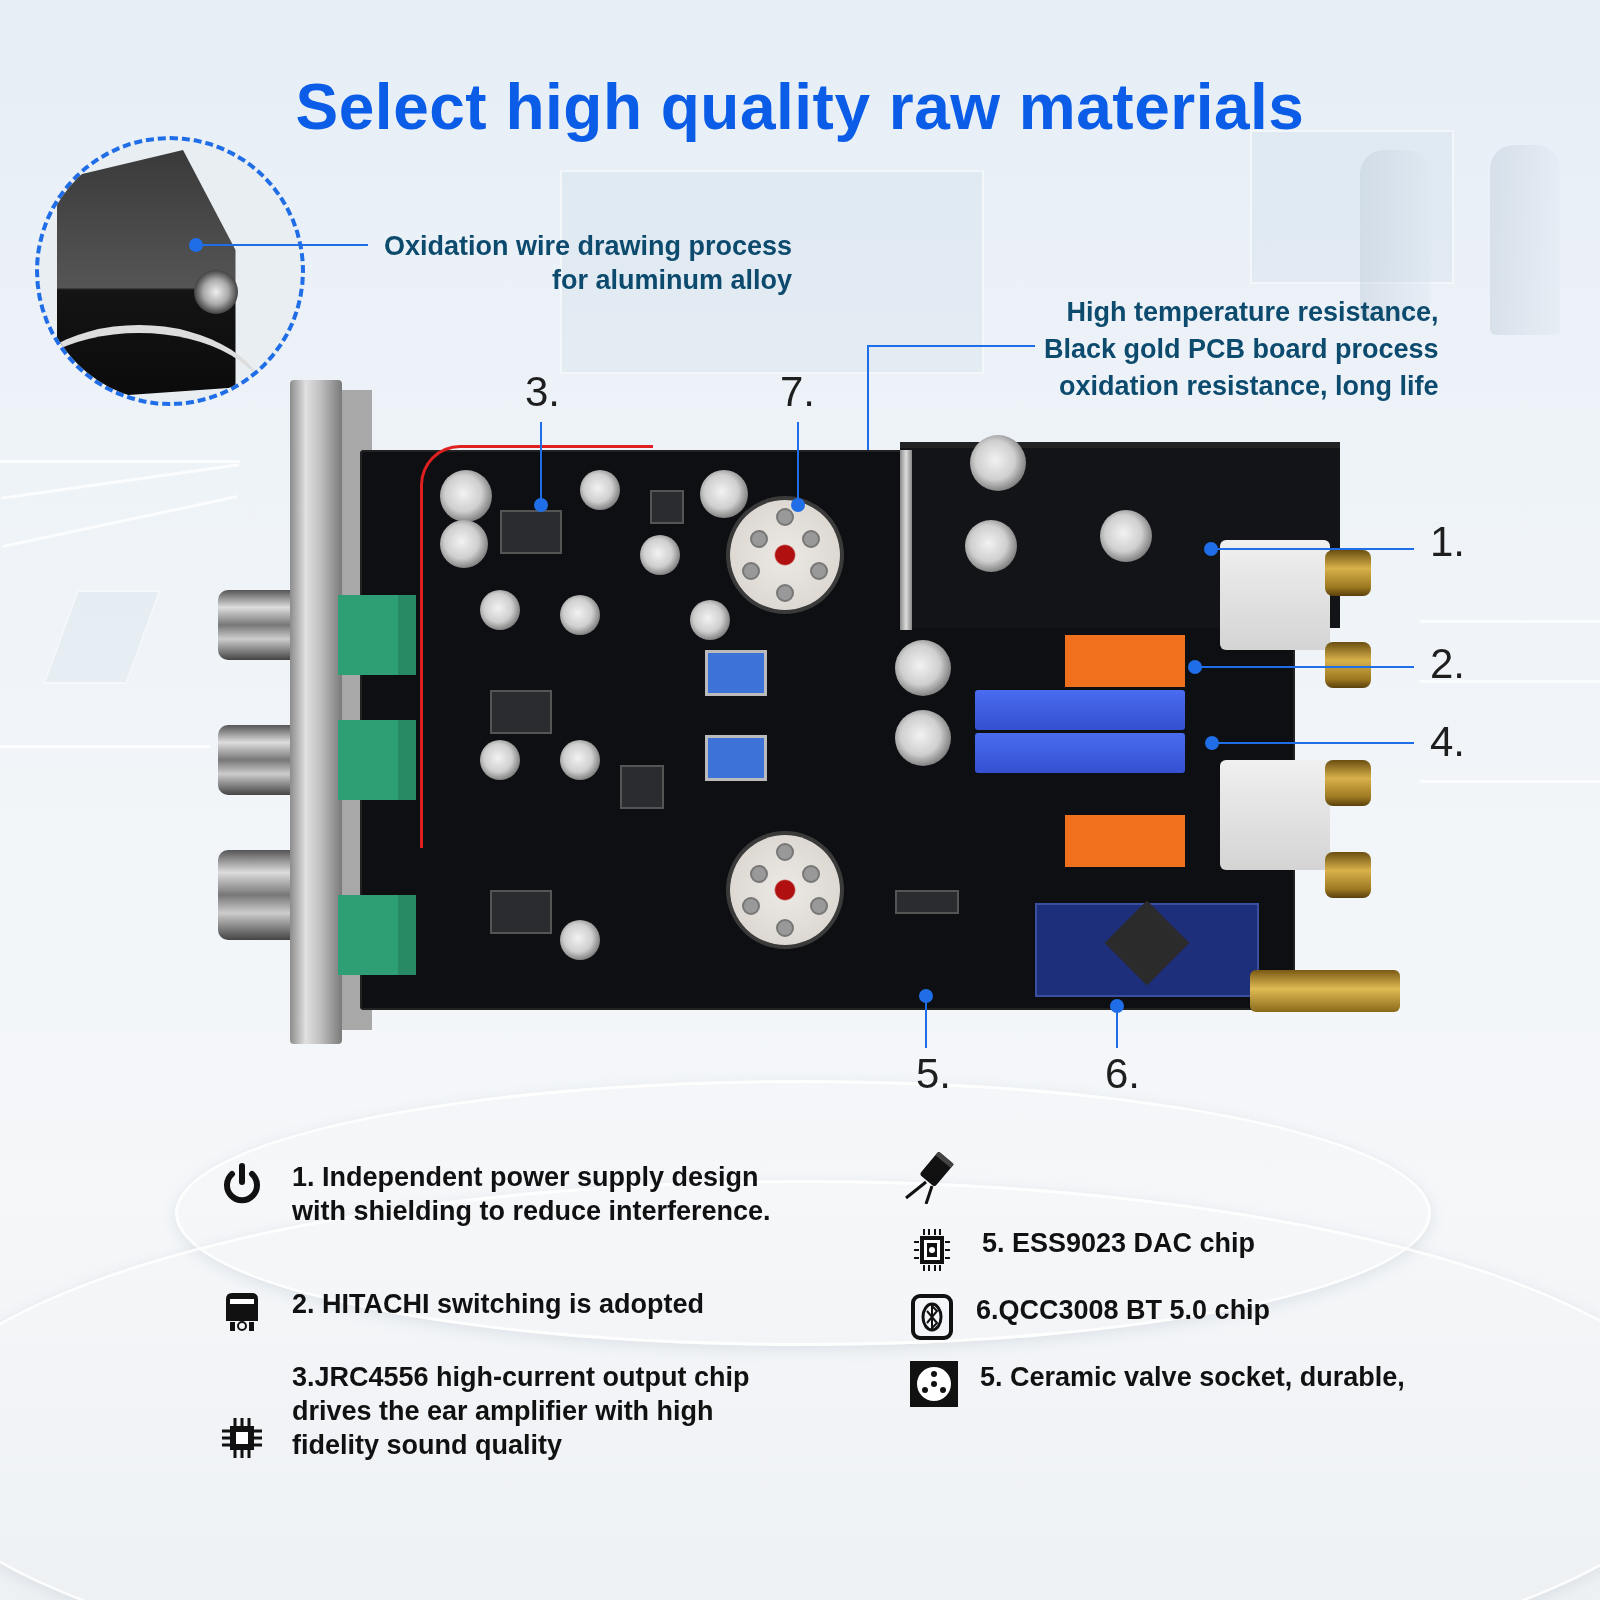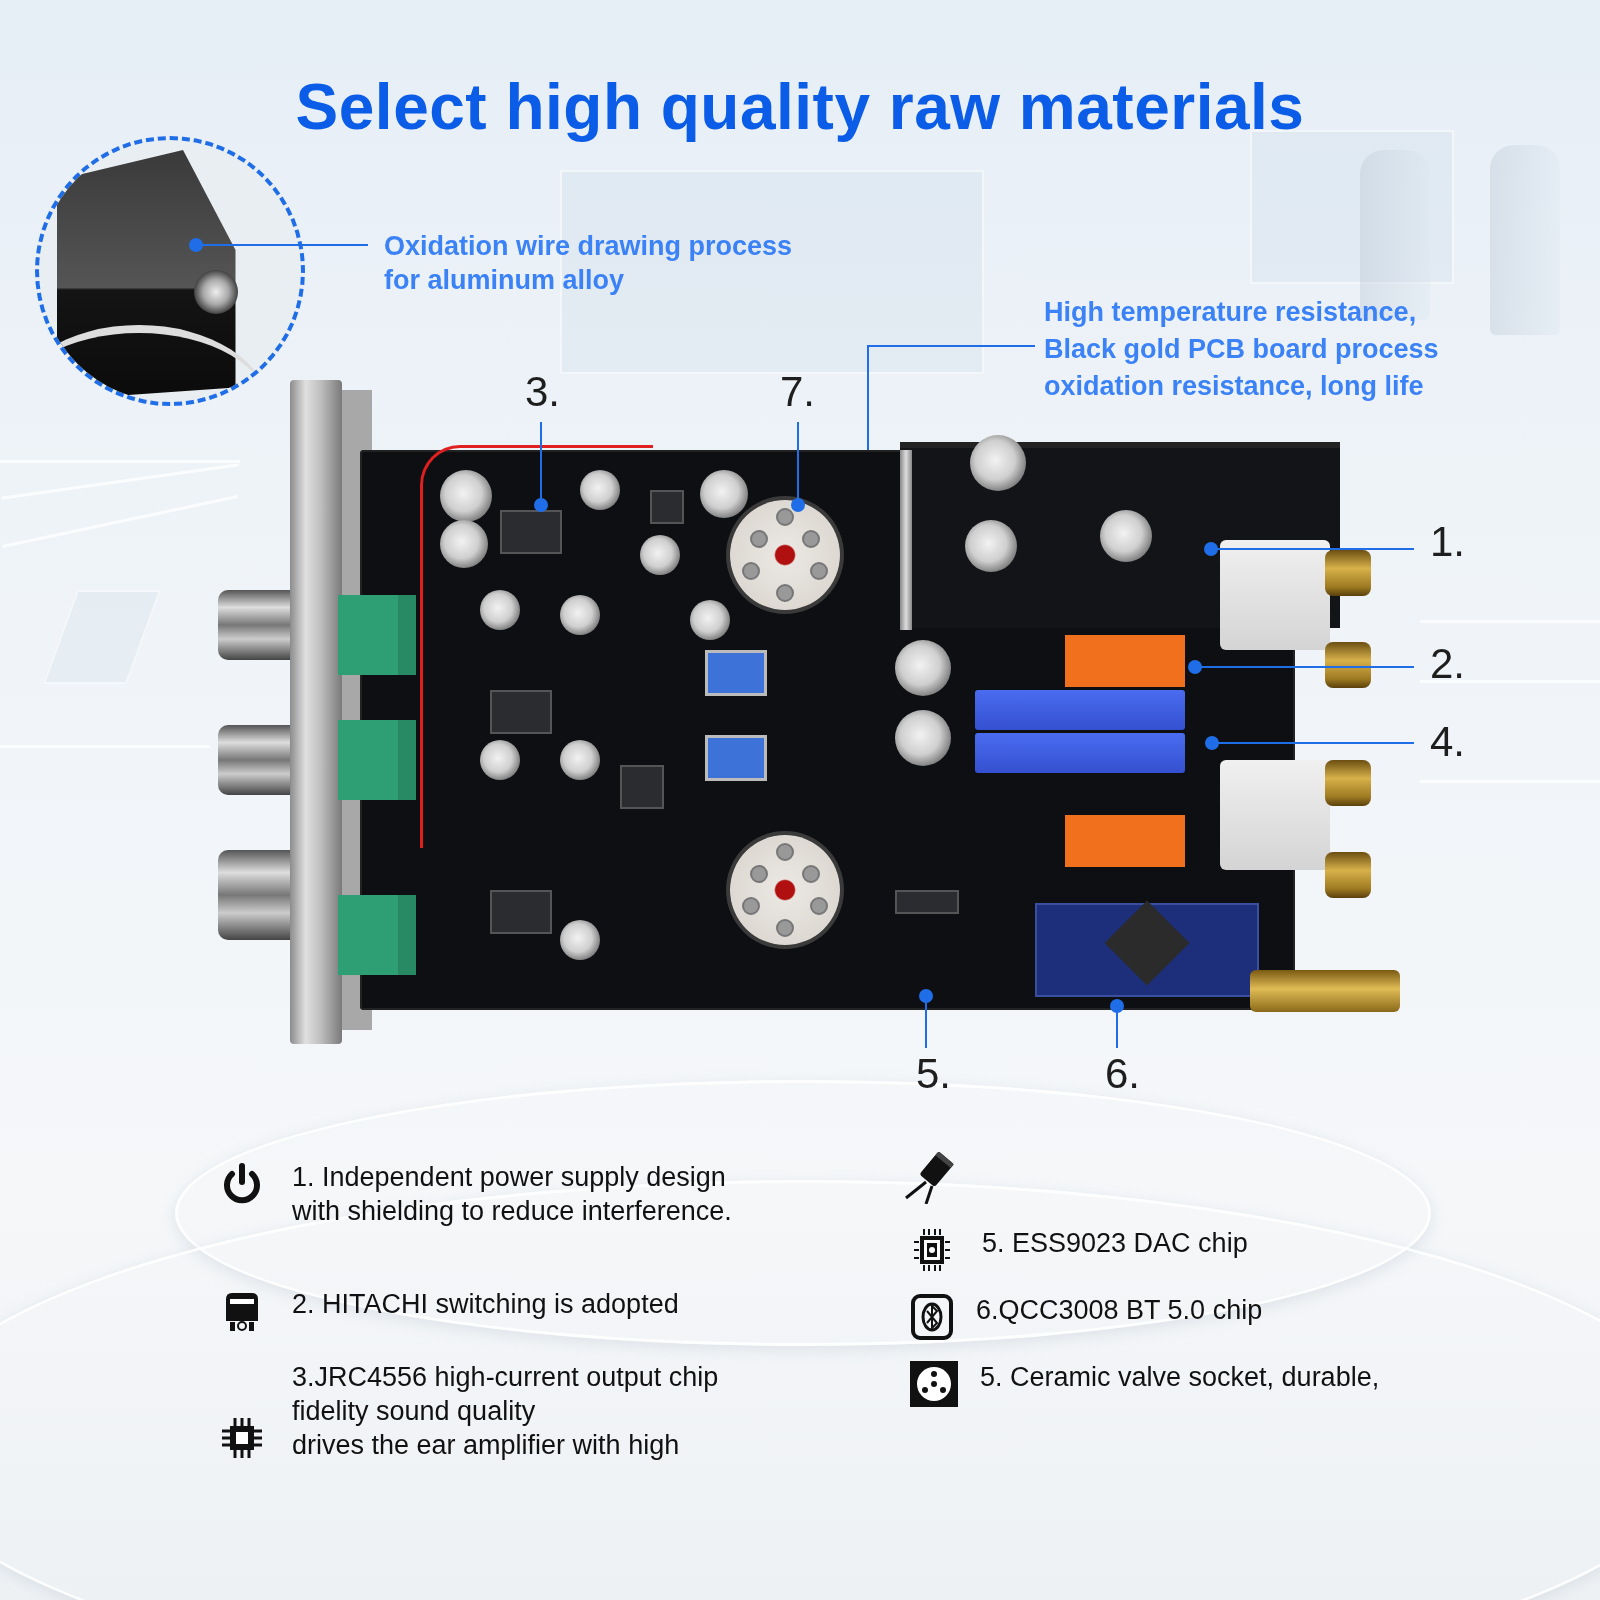--- a/index.html
+++ b/index.html
@@ -8,21 +8,21 @@
     background:linear-gradient(180deg,#e6eef6 0%,#eef3f8 30%,#f3f6f9 60%,#f5f7f9 75%,#eef1f4 100%);}
   .bg-layer{position:absolute;inset:0;pointer-events:none;}
   .trace{position:absolute;background:rgba(255,255,255,0.75);height:3px;}
   .ghost{position:absolute;border:2px solid rgba(255,255,255,0.6);background:rgba(200,214,228,0.25);}
   .ghost-cap{position:absolute;background:linear-gradient(90deg,rgba(180,194,208,0.35),rgba(220,230,240,0.35));border-radius:24px 24px 6px 6px;}
   .ring{position:absolute;border-radius:50%;border:3px solid rgba(255,255,255,0.85);box-shadow:0 4px 14px rgba(160,175,190,0.25);}
 
   .title{position:absolute;left:0;right:0;top:70px;text-align:center;color:#0b5ce6;
     font-weight:bold;font-size:64px;letter-spacing:0.5px;}
 
-  .callout-text{position:absolute;color:#3b82f6;font-weight:bold;font-size:27px;line-height:34px;}
+  .callout-text{position:absolute;color:#0c4a6e;font-weight:bold;font-size:27px;line-height:34px;text-align:right;}
   .num{position:absolute;color:#1e1e1e;font-size:42px;font-family:"Liberation Sans",sans-serif;}
   .line{position:absolute;background:#1f6ee8;}
   .dot{position:absolute;width:14px;height:14px;border-radius:50%;background:#1f6ee8;transform:translate(-7px,-7px);}
 
   .zoom-circle{position:absolute;left:35px;top:136px;width:262px;height:262px;border-radius:50%;
     border:4px dashed #1f6ee8;overflow:hidden;background:#e9eef3;}
   .zoom-inner{position:absolute;left:18px;top:10px;width:210px;height:250px;
     background:linear-gradient(180deg,#3a3a3a 0%,#555 55%,#141414 56%,#0b0b0b 100%);
     clip-path:polygon(10% 10%,60% 0,85% 40%,85% 95%,0 100%,0 20%);}
   .zoom-screw{position:absolute;left:155px;top:130px;width:44px;height:44px;border-radius:50%;
@@ -55,21 +55,21 @@
   .rca-back{position:absolute;left:1010px;width:110px;height:110px;background:linear-gradient(180deg,#f0f0f0,#d4d4d4);border-radius:6px;}
   .gold{position:absolute;width:46px;height:46px;border-radius:8px;background:linear-gradient(180deg,#6b4f12,#d8b14a 40%,#9e7a22 80%,#5a400c);}
   .bt-module{position:absolute;left:825px;top:523px;width:220px;height:90px;background:#1d2f7a;border:2px solid #3a4fa0;}
   .bt-chip{position:absolute;left:80px;top:8px;width:60px;height:60px;background:#2b2b2b;transform:rotate(45deg);}
   .antenna{position:absolute;left:1040px;top:590px;width:150px;height:42px;background:linear-gradient(180deg,#7a5a14,#e0bb55 45%,#8a6a1a);border-radius:6px;}
   .red-wire{position:absolute;border:3px solid #e02020;border-right:none;border-bottom:none;}
 
   
   .feat{position:absolute;display:flex;align-items:flex-start;}
   .feat-icon{width:48px;height:48px;display:flex;align-items:center;justify-content:center;flex:none;}
-  .feat-text{color:#111;font-weight:normal;font-size:27px;line-height:34px;margin-left:26px;}
+  .feat-text{color:#111;font-weight:bold;font-size:27px;line-height:34px;margin-left:26px;}
 </style>
 </head>
 <body>
 
 <div class="bg-layer">
   <div class="ghost" style="left:560px;top:170px;width:420px;height:200px;"></div>
   <div class="ghost" style="left:60px;top:590px;width:80px;height:90px;transform:skewX(-20deg);"></div>
   <div class="ghost" style="left:1250px;top:130px;width:200px;height:150px;"></div>
   <div class="ghost-cap" style="left:1360px;top:150px;width:70px;height:170px;"></div>
   <div class="ghost-cap" style="left:1490px;top:145px;width:70px;height:190px;"></div>
@@ -248,22 +248,22 @@
           <line x1="2" y1="22" x2="10" y2="22"></line>
           <line x1="2" y1="29" x2="10" y2="29"></line>
           <line x1="34" y1="15" x2="42" y2="15"></line>
           <line x1="34" y1="22" x2="42" y2="22"></line>
           <line x1="34" y1="29" x2="42" y2="29"></line>
         </g>
       </svg>
   </div>
   <div class="feat-text">
       <div>3.JRC4556 high-current output chip</div>
+      <div>drives the ear amplifier with high</div>
       <div>fidelity sound quality</div>
-      <div>drives the ear amplifier with high</div>
     </div>
 </div>
 
 <div class="feat" style="left:902px;top:1160px;">
   <div class="feat-icon" style="width:56px;height:52px;margin-top:-8px;">
     <svg width="56" height="52" viewBox="0 0 56 52">
         <g transform="rotate(40 34 18)">
           <rect x="24" y="2" width="20" height="30" rx="3" fill="#111"></rect>
           <rect x="24" y="2" width="20" height="5" fill="#444"></rect>
         </g>

